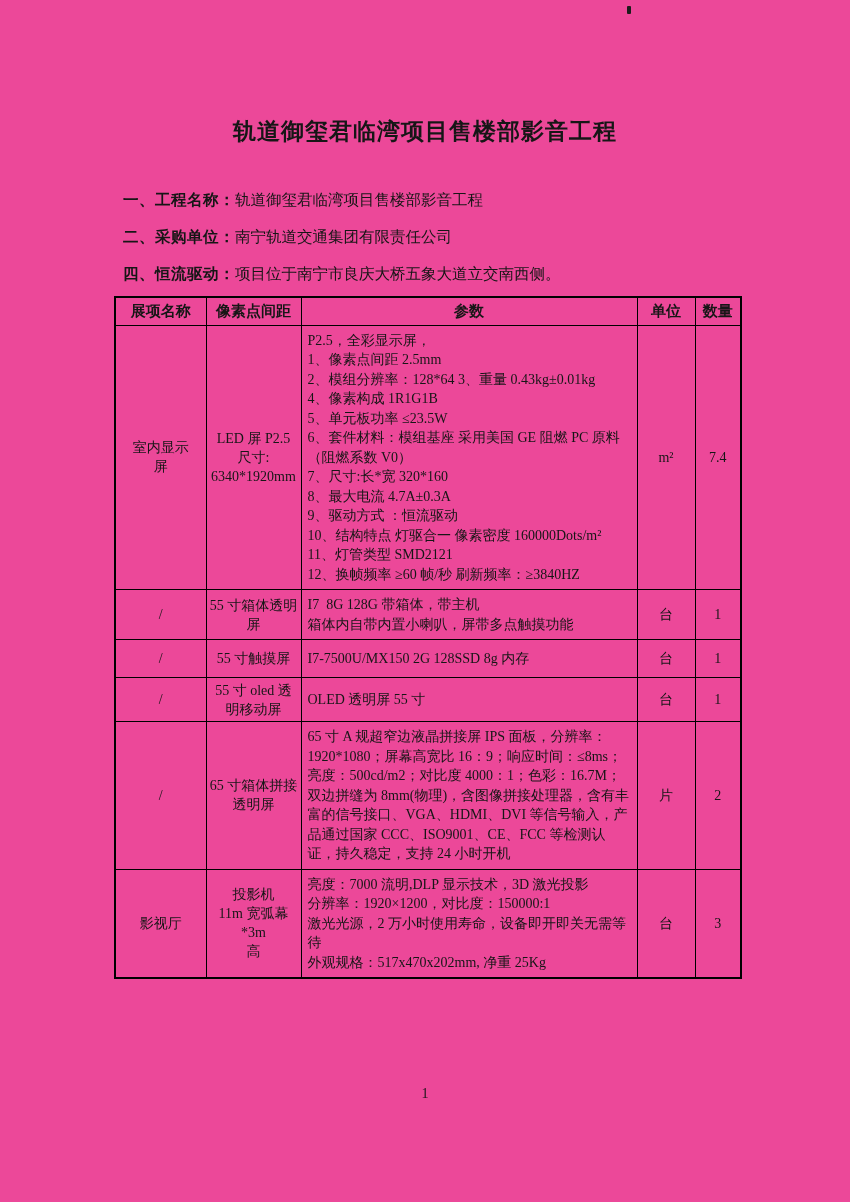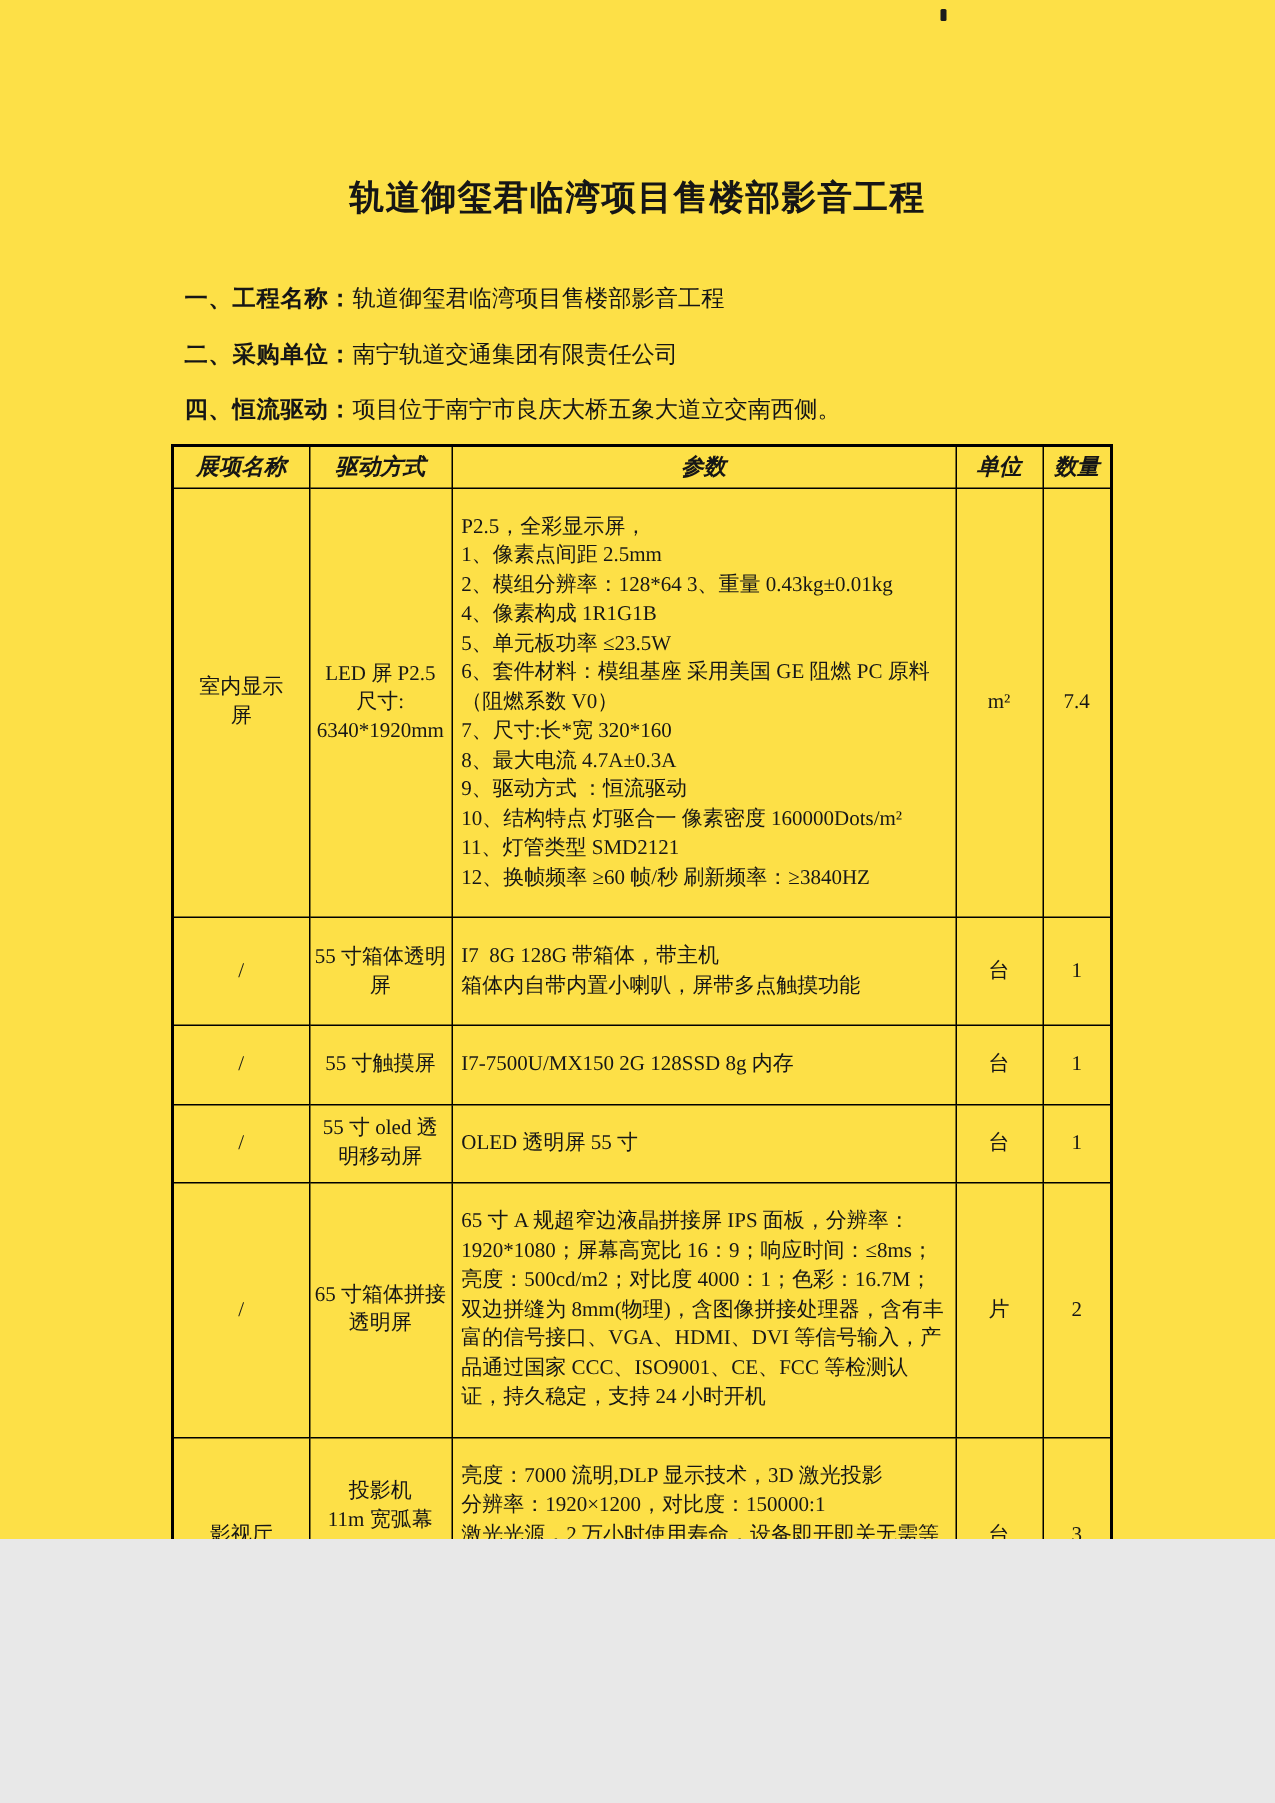--- a/index.html
+++ b/index.html
@@ -1,34 +1,34 @@
 <!DOCTYPE html>
 <html><head>
 <meta charset="utf-8">
 <style>
   html,body { margin:0; padding:0; background:#e8e8e8; }
   .page {
-    position:relative; width:850px; height:1026px; margin:0 auto;
-    background:#fde047; color:#161616; overflow:hidden;
+    position:relative; width:850px; height:1202px; margin:0 auto;
+    background:#ec4899; color:#161616; overflow:hidden;
     font-family:"Liberation Serif", serif;
   }
   .speck { position:absolute; left:627px; top:6px; width:4px; height:8px; background:#1c1c1c; border-radius:1px; }
   .title { margin:112px 0 0 0; text-align:center; font-size:23px; font-weight:bold; line-height:39px; letter-spacing:1px; }
   .title span { display:block; }
   .body { margin-left:114px; width:626px; }
   .sections { margin-top:34px; }
   .sec { margin:0 0 7px 0; font-size:15.5px; line-height:30px; text-indent:9px; }
   .sec b { font-weight:bold; letter-spacing:0.5px; }
   table.eq { border-collapse:collapse; table-layout:fixed; width:626px; margin-top:3px;
              border:2px solid #000; }
   table.eq th, table.eq td { border:1px solid #000; overflow:hidden; }
   table.eq th { font-size:15px; font-weight:bold; padding:3px 2px; text-align:center; }
   td.c { text-align:center; vertical-align:middle; font-size:14px; line-height:19px; white-space:pre-wrap; padding:2px; }
-  td.p { text-align:left; vertical-align:middle; font-size:14px; line-height:19.5px; white-space:pre-wrap; padding:16px 6px; }
-  thead tr { height:28px;font-style:italic; }
+  td.p { text-align:left; vertical-align:middle; font-size:14px; line-height:19.5px; white-space:pre-wrap; padding:5px 6px; }
+  thead tr { height:28px; }
   tbody tr.r1 { height:253px; }
   tbody tr.r2 { height:41px; }
   tbody tr.r3 { height:38px; }
   tbody tr.r4 { height:44px; }
   tbody tr.r5 { height:145px; }
   tbody tr.r6 { height:92px; }
   .pagenum { position:absolute; top:1086px; left:0; right:0; text-align:center; font-size:14px; }
 </style>
 </head>
 <body>
@@ -51,21 +51,21 @@
       <colgroup>
         <col style="width:91px">
           <col style="width:95px">
           <col style="width:336px">
           <col style="width:58px">
           <col style="width:46px">
       </colgroup>
       <thead>
         <tr>
           <th>展项名称</th>
-          <th>驱动方式</th>
+          <th>像素点间距</th>
           <th>参数</th>
           <th>单位</th>
           <th>数量</th>
         </tr>
       </thead>
       <tbody>
         <tr class="r1">
           <td class="c">室内显示
 屏</td>
           <td class="c">LED 屏 P2.5

